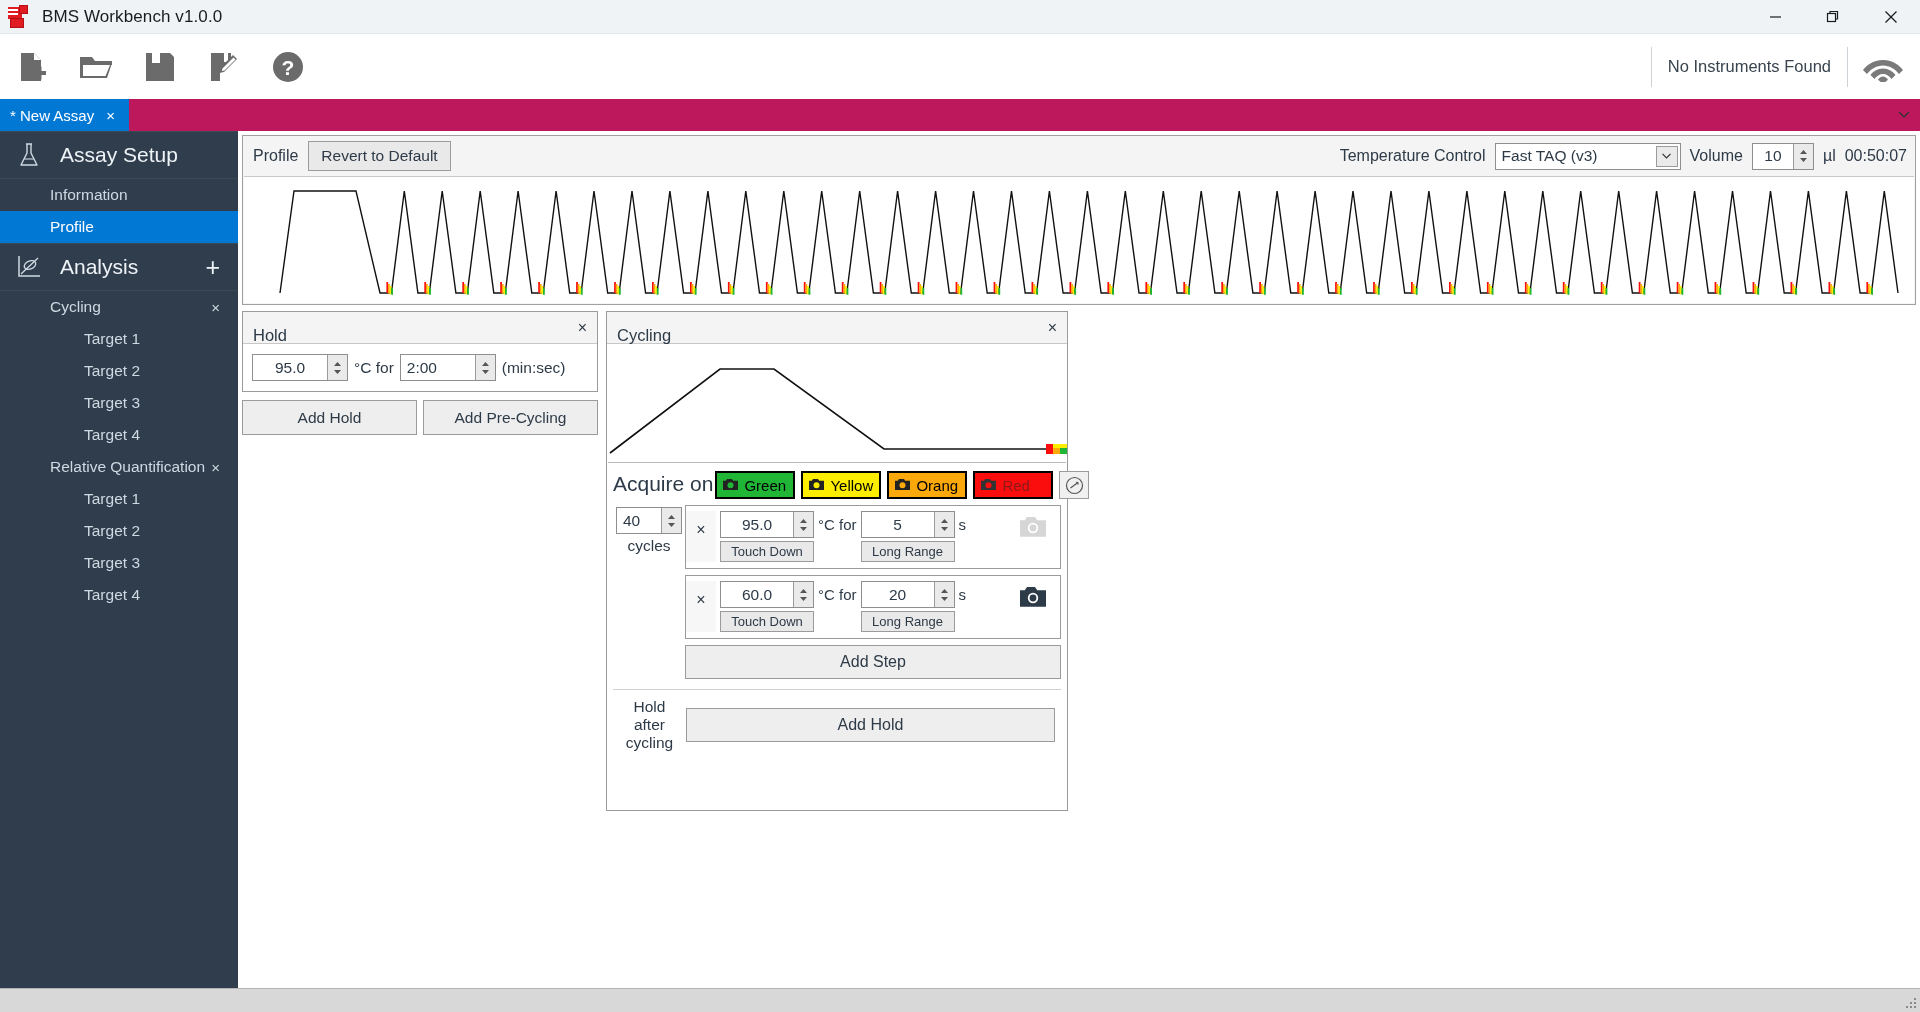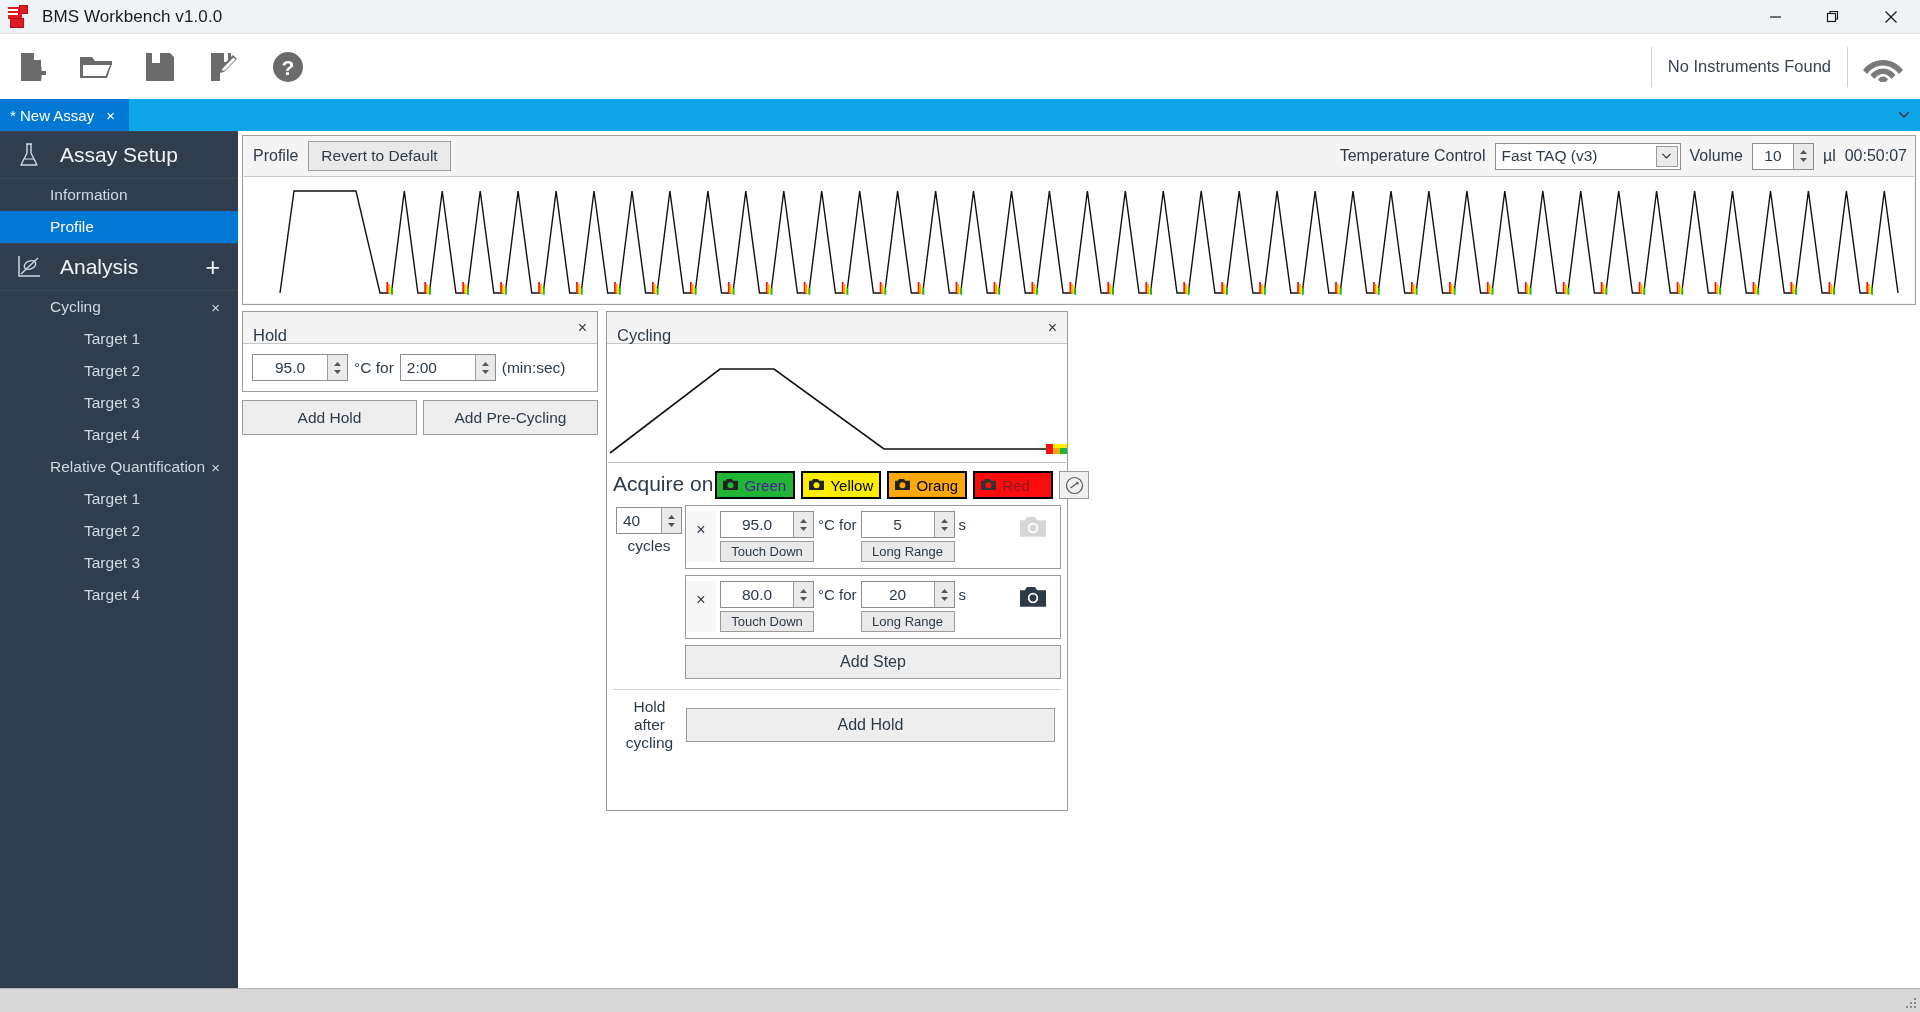--- a/index.html
+++ b/index.html
@@ -44,21 +44,21 @@
     margin-left: auto; display: flex; align-items: center; height: 42px; padding-right: 16px;
   }
   .tb-sep { width: 1px; height: 40px; background: #cdd2d6; }
   .no-instruments {
     font-size: 16.5px; color: #39444f; padding: 0 16px; white-space: nowrap;
   }
   .wifi-wrap { padding-left: 14px; display:flex; align-items:center; }
 
   
   .tabstrip {
-    height: 32px; background: #0ea5e9; display: flex; align-items: stretch;
+    height: 32px; background: #be185d; display: flex; align-items: stretch;
     position: relative; border-bottom: 0;
   }
   .tab {
     background: #0078d4; color: #fff; display: flex; align-items: center;
     padding: 0 14px 0 10px; font-size: 15px; min-width: 126px;
   }
   .tab .tab-close { margin-left: 12px; font-size: 15px; line-height: 1; }
   .tab-overflow {
     margin-left: auto; width: 32px; display:flex; align-items:center; justify-content:center;
     color:#333; font-size: 12px;
@@ -618,21 +618,21 @@
             <rect x="445" y="99" width="7" height="10" fill="#fba90a"></rect>
             <rect x="445" y="99" width="7" height="4" fill="#fdee00"></rect>
             <rect x="452" y="99" width="7" height="10" fill="#fdee00"></rect>
             <rect x="452" y="103" width="7" height="6" fill="#21b536"></rect>
           </svg>
         </div>
 
         <div class="acquire-row">
           <span class="acq-label">Acquire on</span>
           <div class="acq-btns">
-            <div class="acq-btn" style="background:#21b536;color:#4c1d95">
+            <div class="acq-btn" style="background:#21b536;color:#000000">
               <span>
                 <svg width="17" height="13" viewBox="0 0 17 13">
                     <path d="M5 1 h5 l1.2 1.8 H16 v9.2 H1 V2.8 h2.8 z" fill="#222"></path>
                     <circle cx="8.5" cy="7.3" r="3" fill="#21b536"></circle>
                   </svg>
               </span>
               <span>Green</span>
             </div>
             <div class="acq-btn" style="background:#fdee00;color:#000">
               <span>
@@ -724,21 +724,21 @@
                     <circle cx="15" cy="13" r="3.4" fill="#d6d6d6"></circle>
                   </svg>
               </span>
             </div>
 
             <div class="step-row">
               <span class="step-x">×</span>
               <div class="step-fields">
                 <div class="field-col">
                   <div class="spin-box">
-                    <span class="val">80.0</span>
+                    <span class="val">60.0</span>
                     <span class="spin">
                       <svg width="11" height="16" viewBox="0 0 11 16">
                           <path d="M5.5 2 L9 6 H2 z" fill="#555"></path>
                           <path d="M5.5 14 L9 10 H2 z" fill="#555"></path>
                         </svg>
                     </span>
                   </div>
                   <button class="sub-btn">Touch Down</button>
                 </div>
                 <span class="step-unit">°C for</span>

